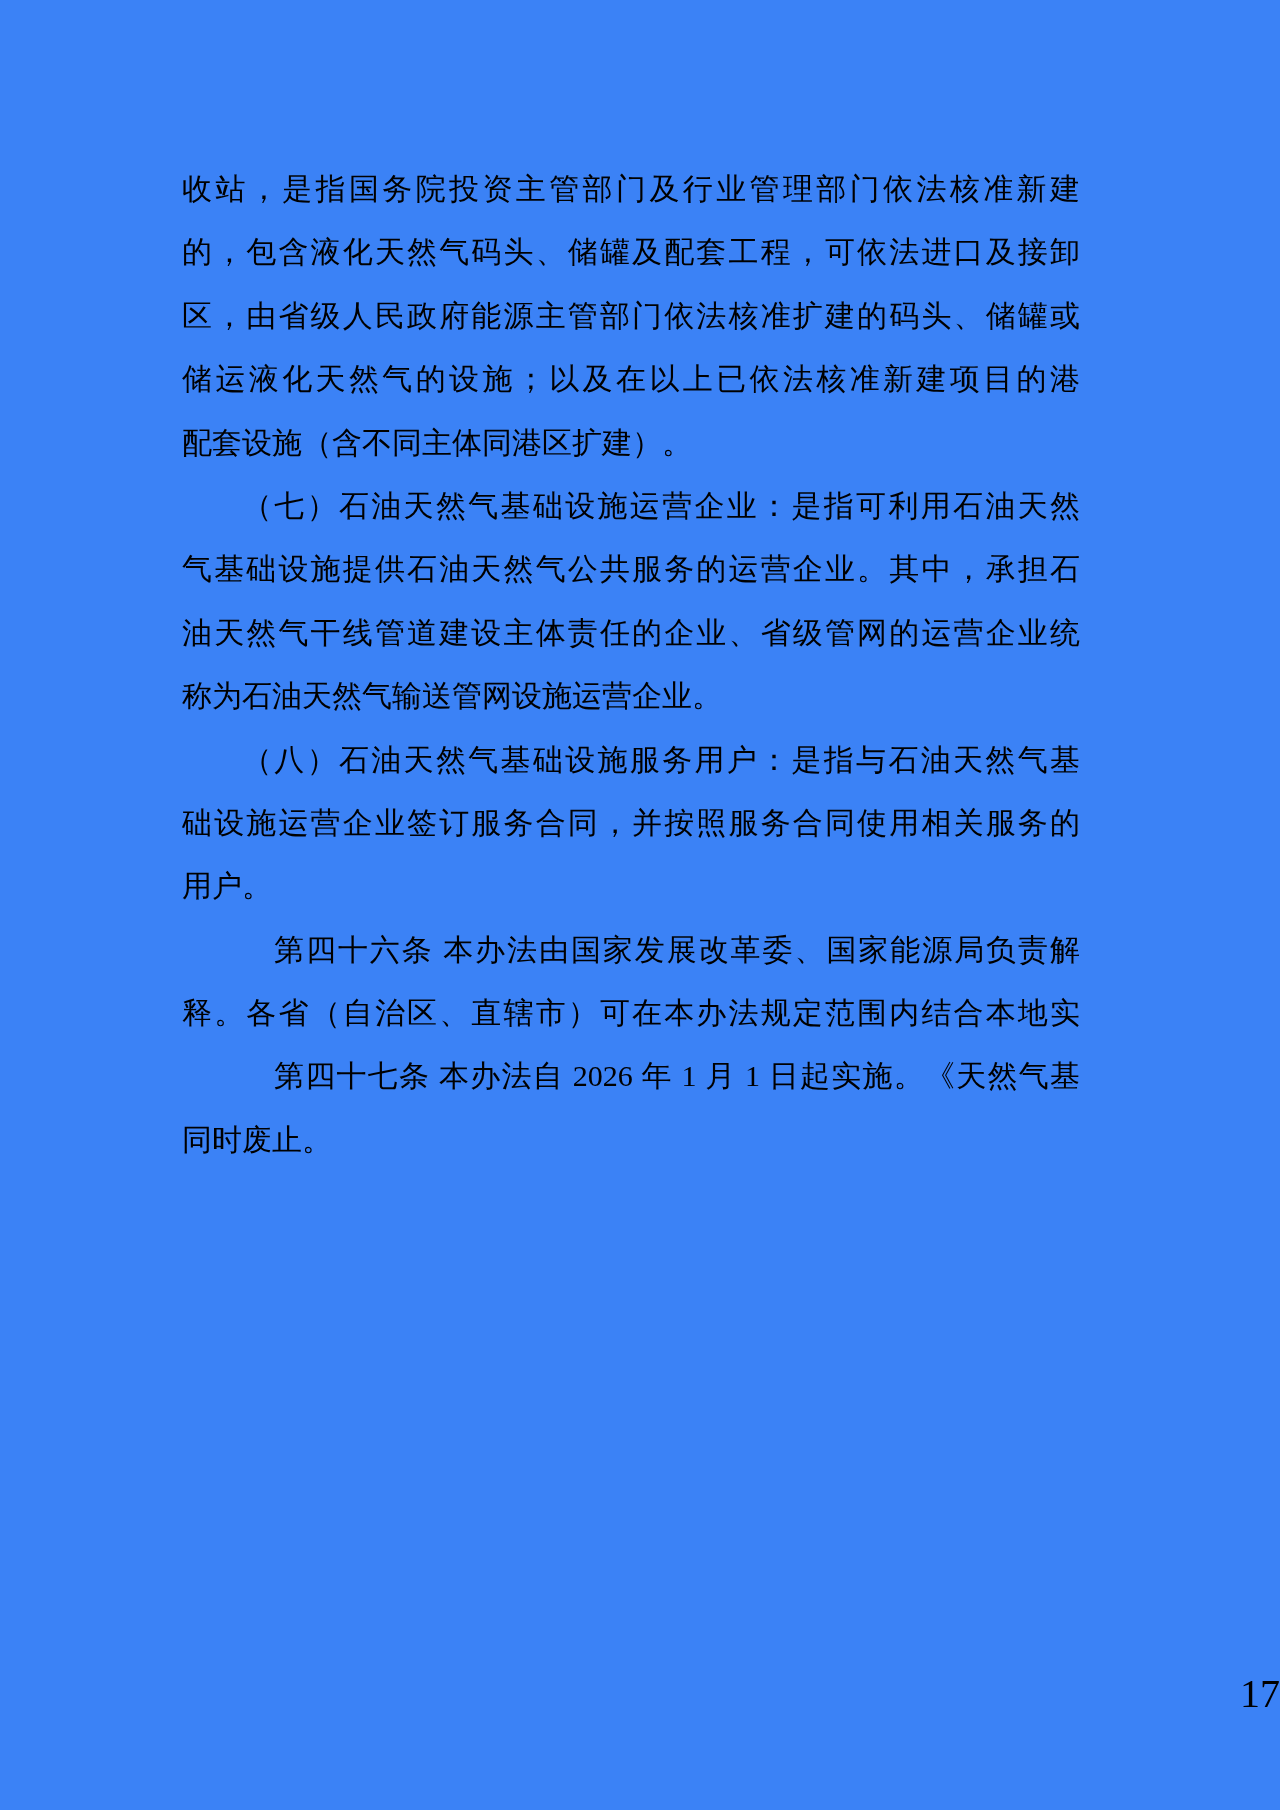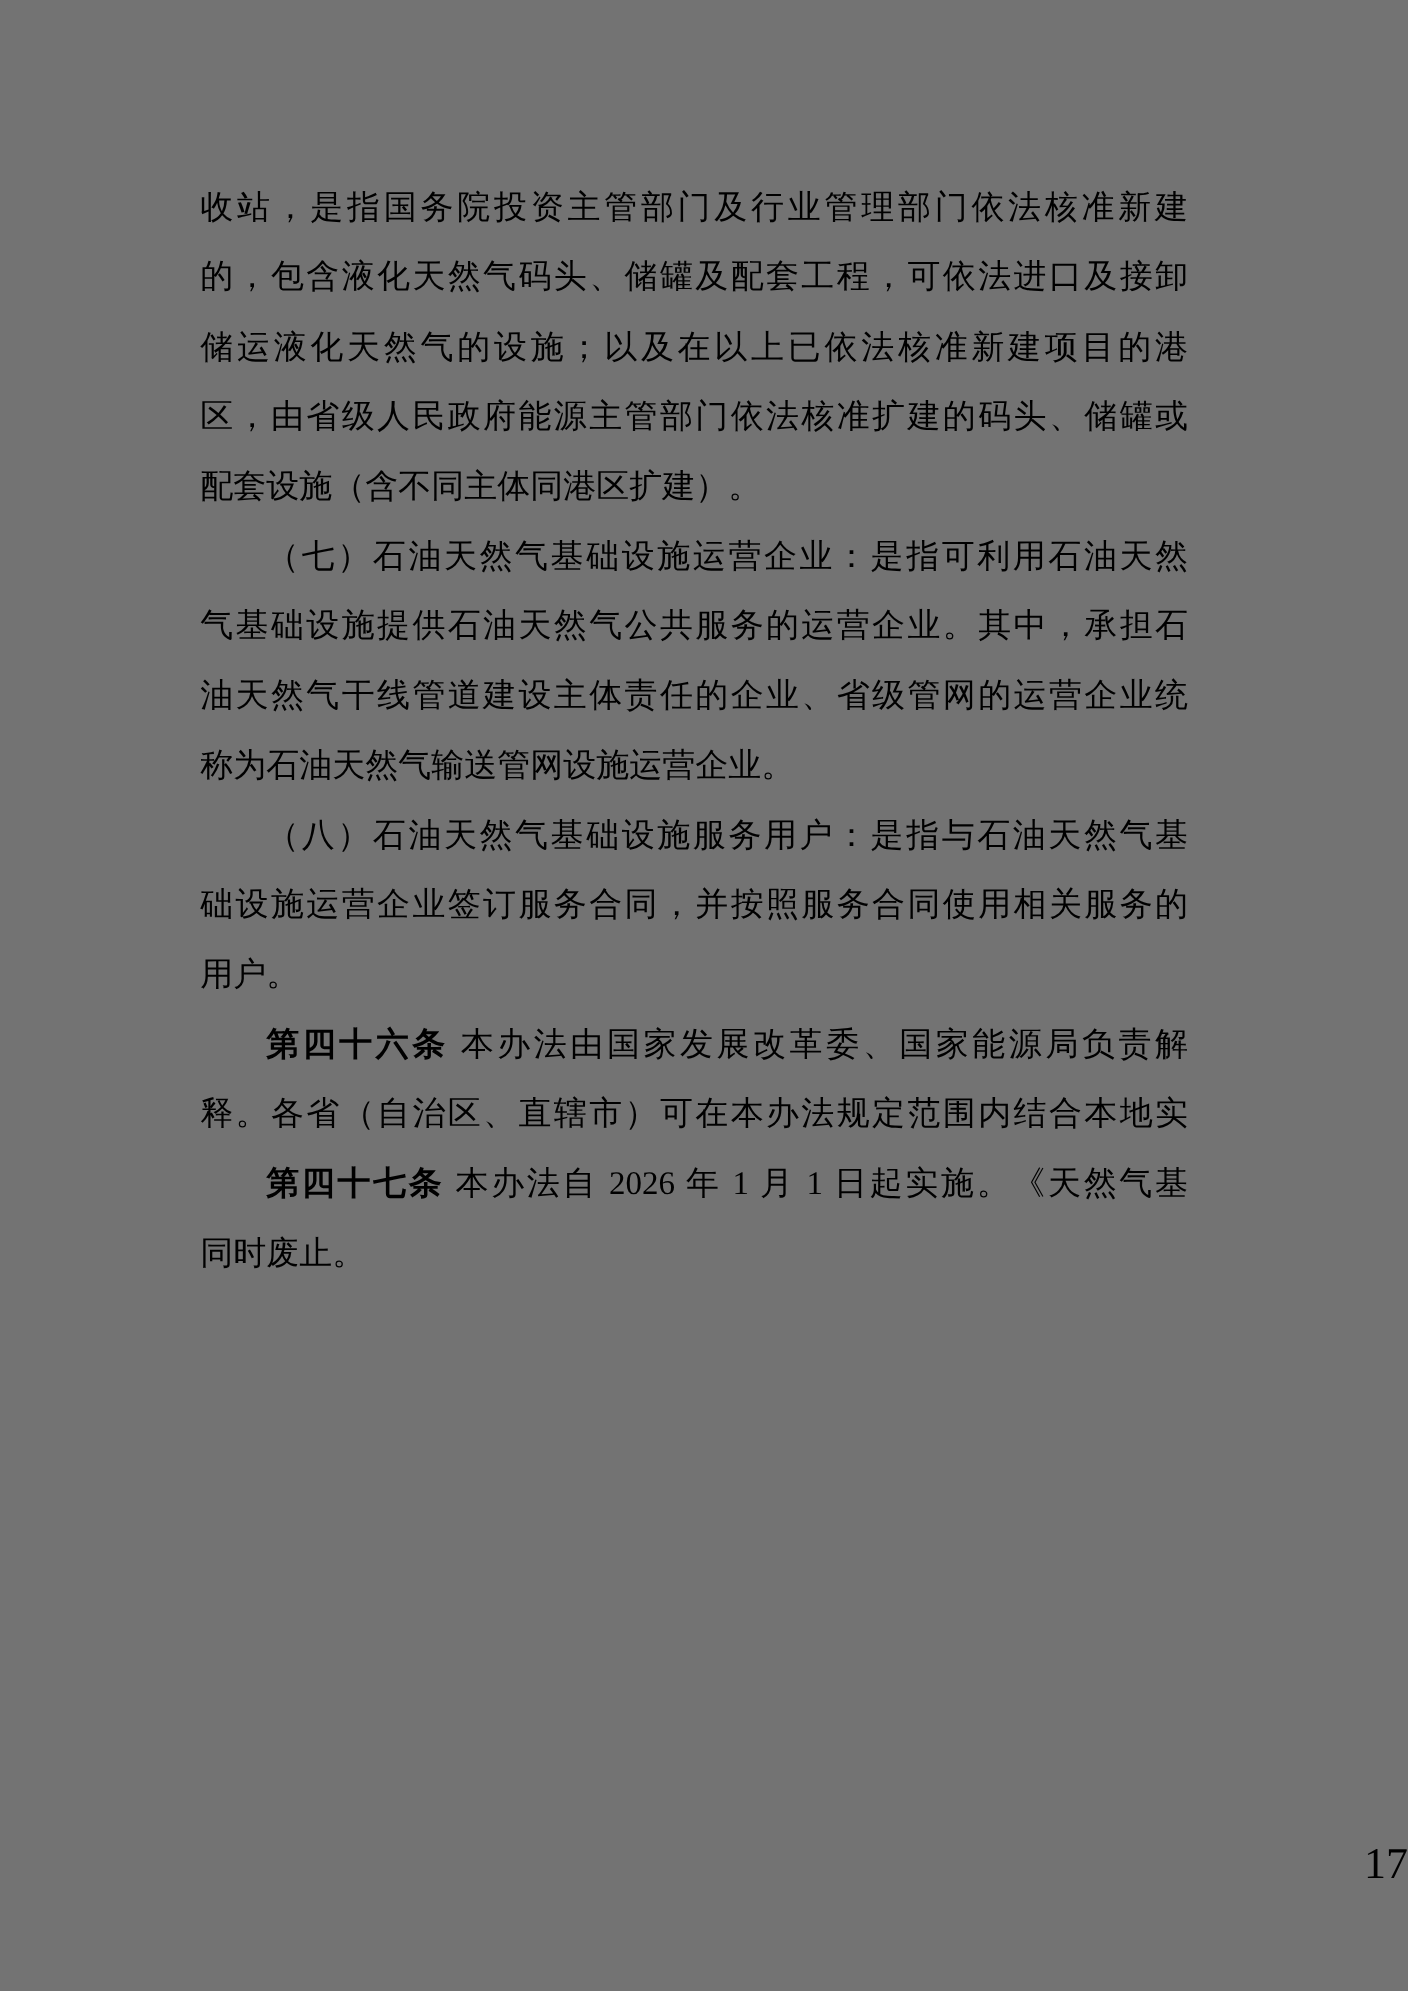--- a/index.html
+++ b/index.html
@@ -4,21 +4,21 @@
 <style>
   html, body {
     margin: 0;
     padding: 0;
     background: #ffffff;
   }
   .page {
     position: relative;
     width: 1280px;
     height: 1810px;
-    background: #737373;
+    background: #3b82f6;
     overflow: hidden;
     font-family: "Liberation Serif", "DejaVu Serif", serif;
     color: #000000;
   }
   .text-block {
     position: absolute;
     left: 182px;
     top: 157px;
     width: 898px;
     font-size: 30px;
@@ -31,41 +31,42 @@
   }
   .line.end {
     text-align: right;
     text-align-last: left;
   }
   .line.ind {
     text-indent: 2em;
   }
   .line .b {
     font-family: "Liberation Sans", "DejaVu Sans", sans-serif;
-    font-weight: 700;
+    font-weight: 400;
+    margin-left: 32px;
   }
   .page-number {
     position: absolute;
     top: 1672px;
     left: 0;
     width: 100%;
     text-align: right;
     font-size: 40px;
     line-height: 1.1;
   }
 </style>
 </head>
 <body>
 
 <div class="page">
   <div class="text-block">
     <div class="line"><span>收站，是指国务院投资主管部门及行业管理部门依法核准新建</span></div>
     <div class="line"><span>的，包含液化天然气码头、储罐及配套工程，可依法进口及接卸</span></div>
+    <div class="line"><span>区，由省级人民政府能源主管部门依法核准扩建的码头、储罐或</span></div>
     <div class="line"><span>储运液化天然气的设施；以及在以上已依法核准新建项目的港</span></div>
-    <div class="line"><span>区，由省级人民政府能源主管部门依法核准扩建的码头、储罐或</span></div>
     <div class="line end"><span>配套设施（含不同主体同港区扩建）。</span></div>
     <div class="line ind"><span>（七）石油天然气基础设施运营企业：是指可利用石油天然</span></div>
     <div class="line"><span>气基础设施提供石油天然气公共服务的运营企业。其中，承担石</span></div>
     <div class="line"><span>油天然气干线管道建设主体责任的企业、省级管网的运营企业统</span></div>
     <div class="line end"><span>称为石油天然气输送管网设施运营企业。</span></div>
     <div class="line ind"><span>（八）石油天然气基础设施服务用户：是指与石油天然气基</span></div>
     <div class="line"><span>础设施运营企业签订服务合同，并按照服务合同使用相关服务的</span></div>
     <div class="line end"><span>用户。</span></div>
     <div class="line ind"><span class="b">第四十六条</span><span> 本办法由国家发展改革委、国家能源局负责解</span></div>
     <div class="line"><span>释。各省（自治区、直辖市）可在本办法规定范围内结合本地实</span></div>

